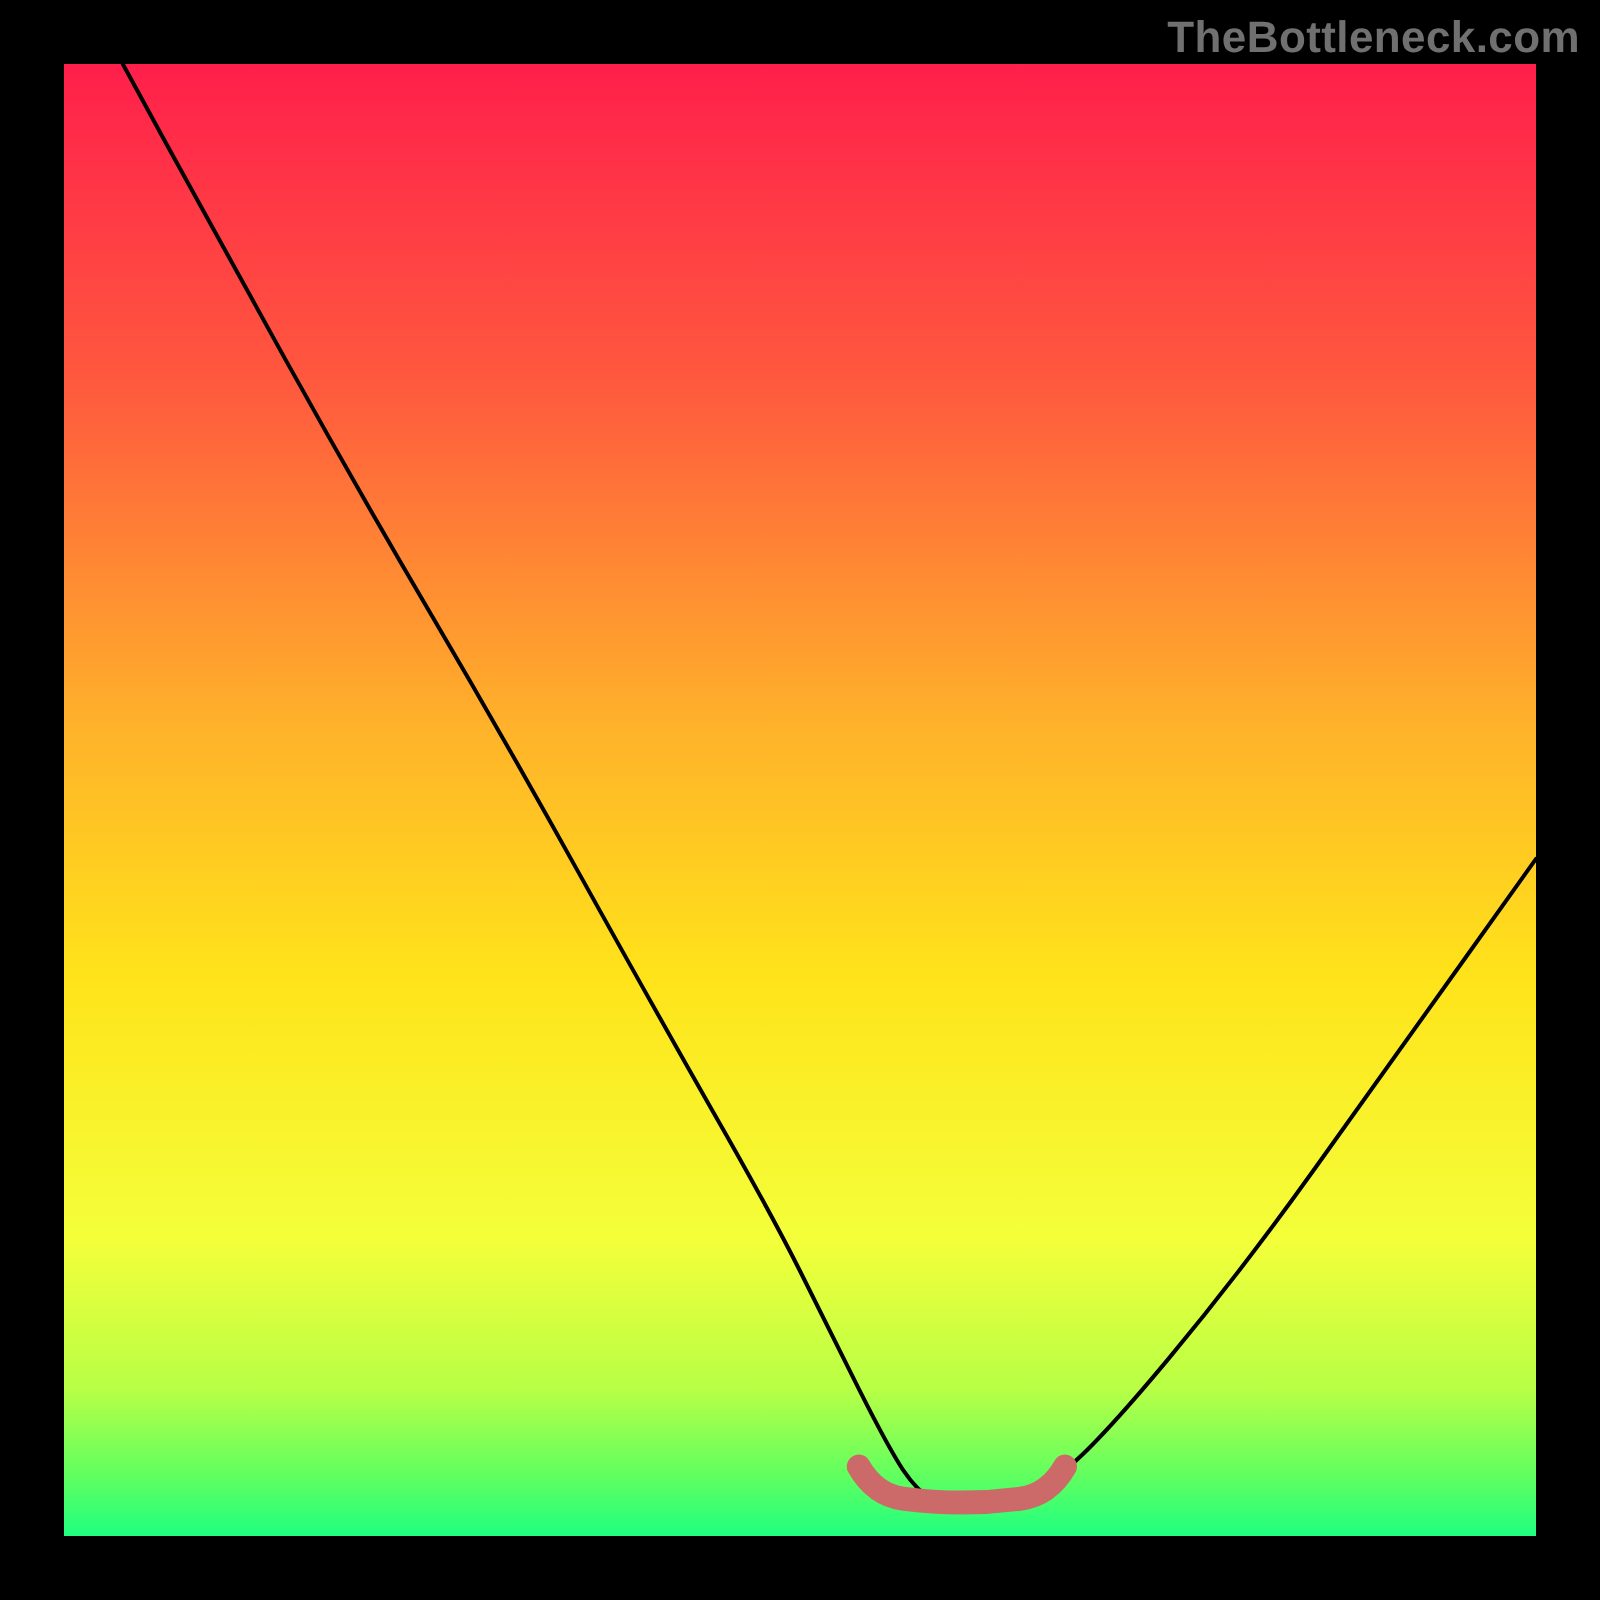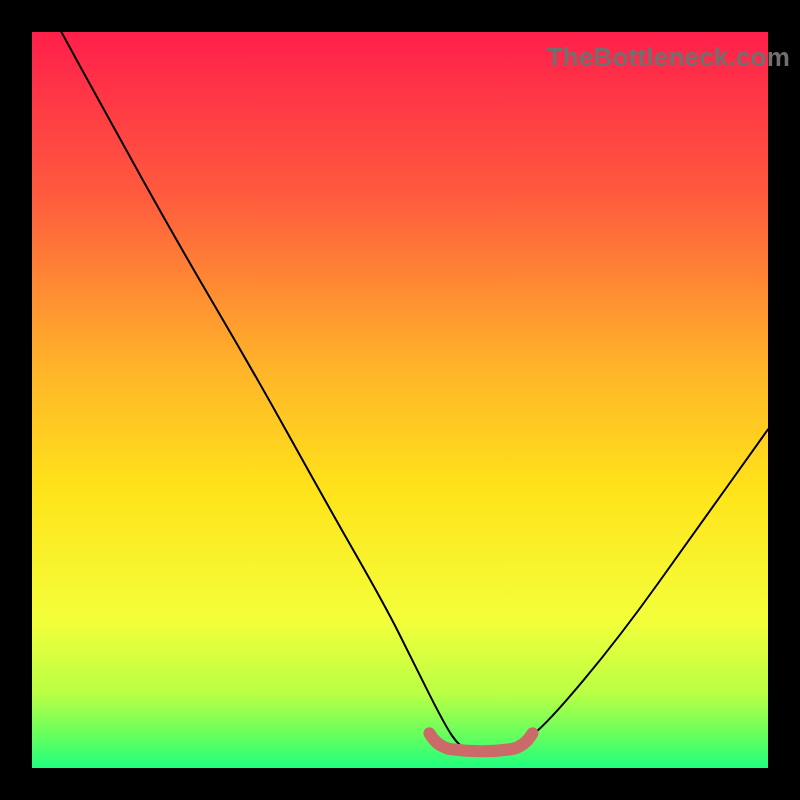--- a/index.html
+++ b/index.html
@@ -22,26 +22,25 @@
     top: 32px;
     width: 736px;
     height: 736px;
     overflow: hidden;
   }
   .watermark {
     position: absolute;
     top: 6px;
     right: 10px;
     font-family: Arial, Helvetica, sans-serif;
-    font-size: 26px;
+    font-size: 22px;
     font-weight: 600;
     color: #707070;
     letter-spacing: 0.2px;
     user-select: none;
-    margin-top: 36px;
   }
   svg { display: block; }
   .curve {
     fill: none;
     stroke: #000;
     stroke-width: 2;
     stroke-linecap: round;
   }
   .valley {
     fill: none;

